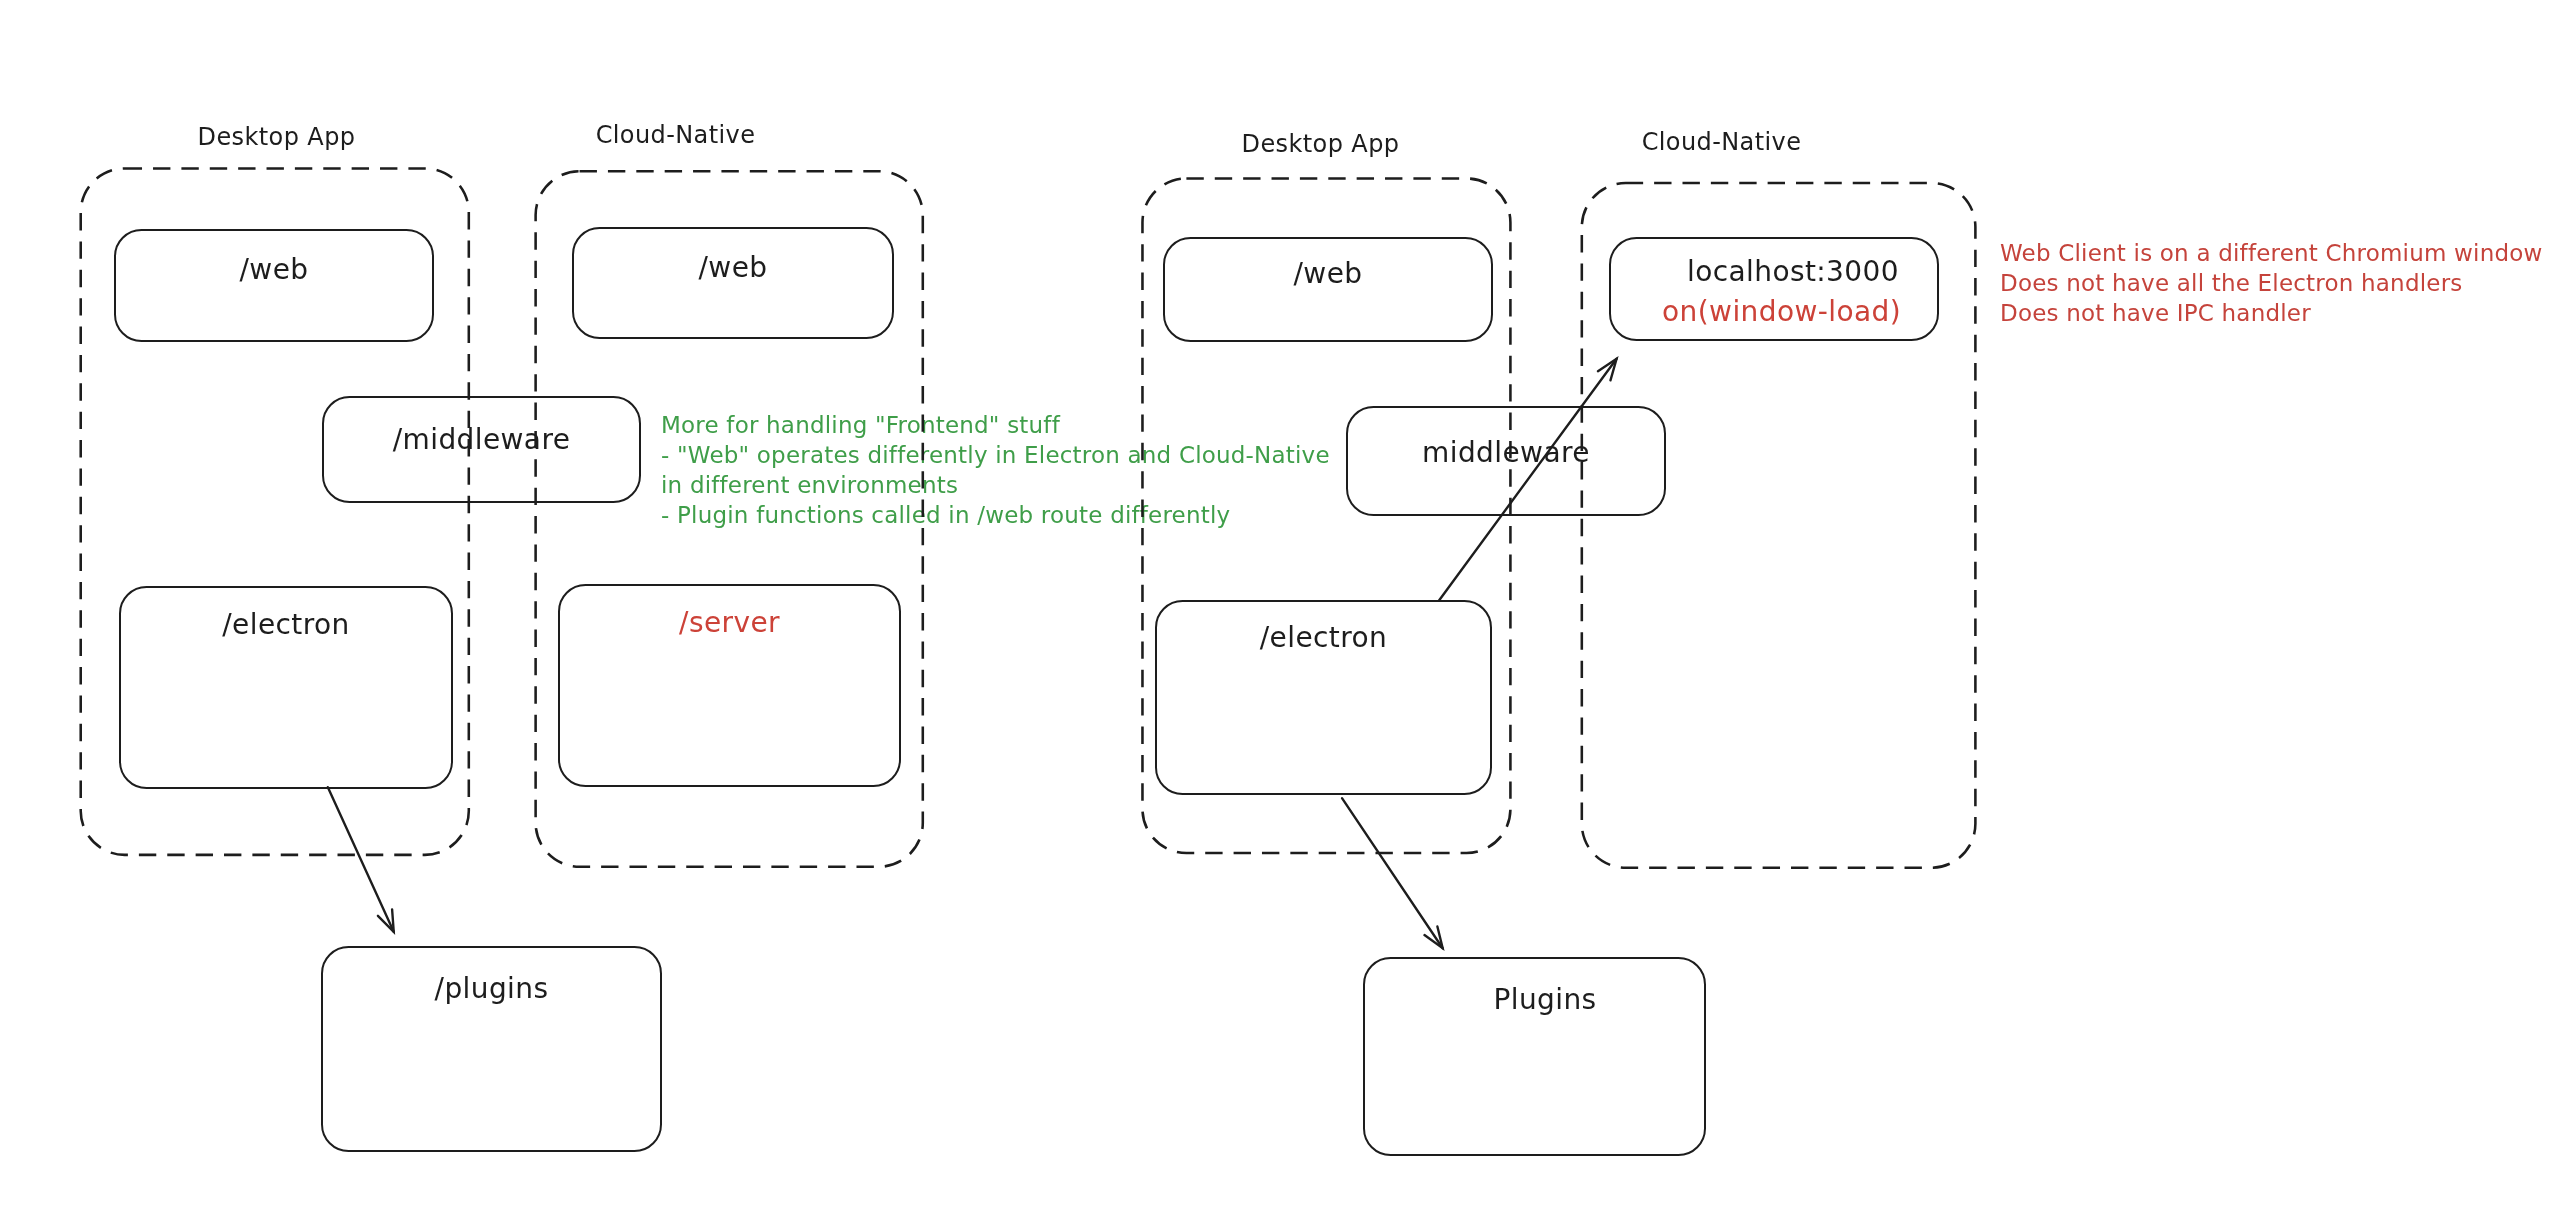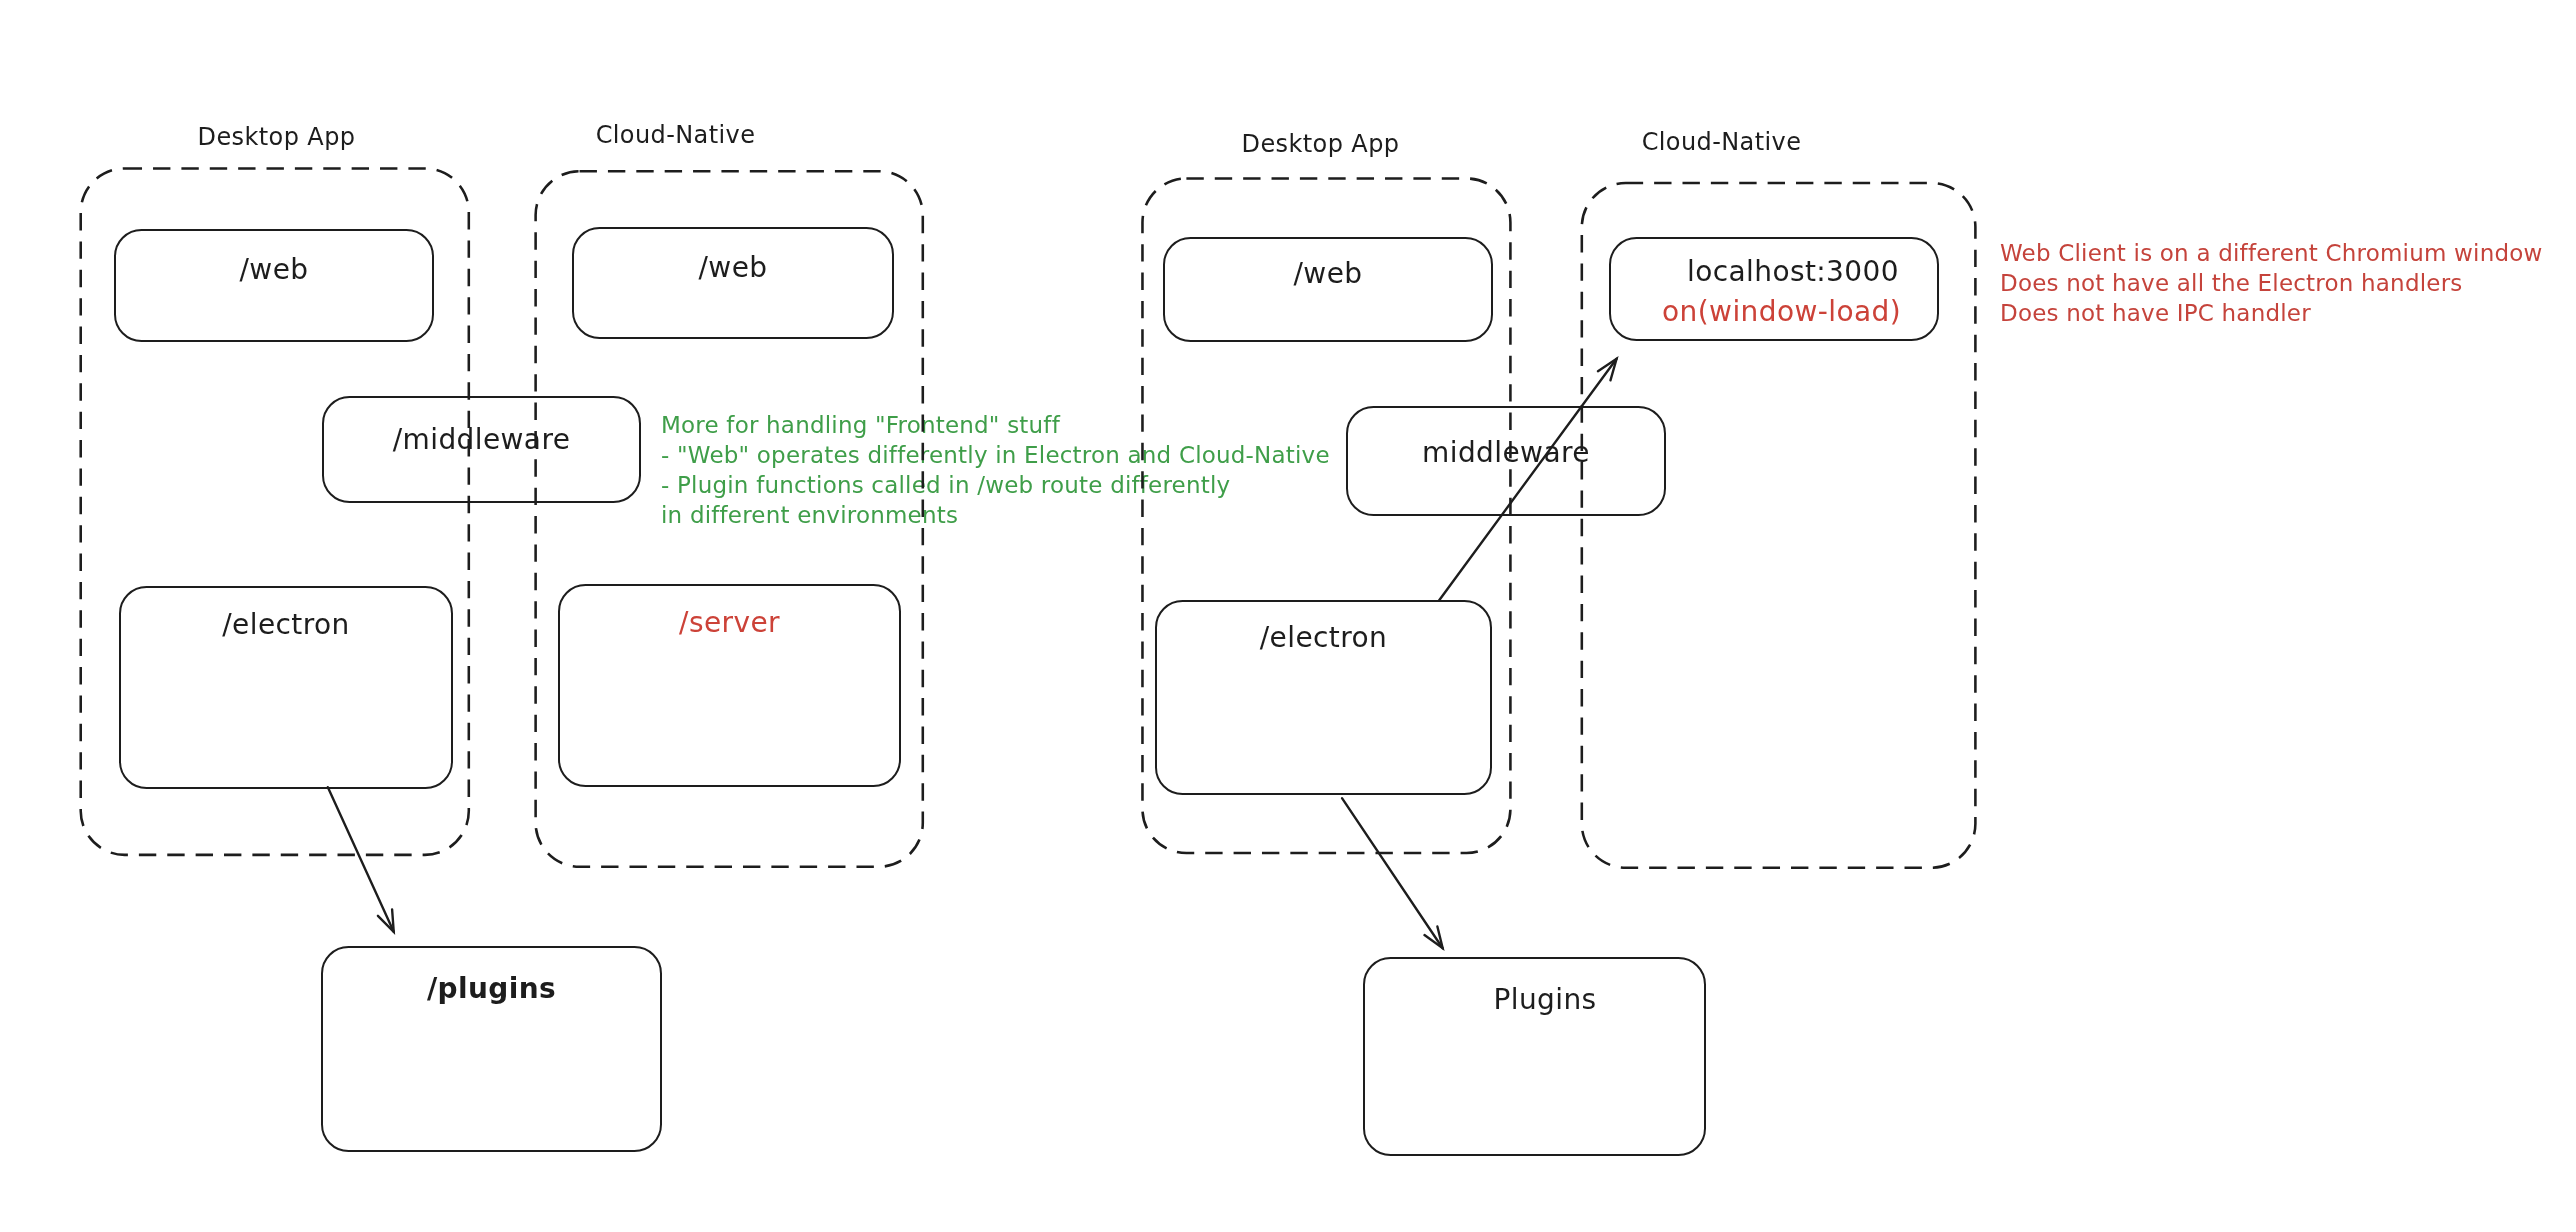--- a/index.html
+++ b/index.html
@@ -65,27 +65,27 @@
   <div class="box" style="left:322px;top:396px;width:319px;height:107px;"></div>
   <div class="lbl" style="left:322px;top:423px;width:319px;">/middleware</div>
 
   <div class="box" style="left:119px;top:586px;width:334px;height:203px;"></div>
   <div class="lbl" style="left:119px;top:608px;width:334px;">/electron</div>
 
   <div class="box" style="left:558px;top:584px;width:343px;height:203px;"></div>
   <div class="lbl red-text" style="left:558px;top:606px;width:343px;">/server</div>
 
   <div class="box" style="left:321px;top:946px;width:341px;height:206px;"></div>
-  <div class="lbl" style="left:321px;top:972px;width:341px;font-weight:bold;">/plugins</div>
+  <div class="lbl" style="left:321px;top:972px;width:341px;">/plugins</div>
 
   <div class="note note-green" style="left:661px;top:410px;">
     <div>More for handling "Frontend" stuff</div>
     <div>- "Web" operates differently in Electron and Cloud-Native</div>
+    <div>in different environments</div>
     <div>- Plugin functions called in /web route differently</div>
-    <div>in different environments</div>
   </div>
 
   <div class="title" style="left:1183px;top:130px;">Desktop App</div>
   <div class="title" style="left:1584px;top:128px;">Cloud-Native</div>
 
   <div class="box" style="left:1163px;top:237px;width:330px;height:105px;"></div>
   <div class="lbl" style="left:1163px;top:257px;width:330px;">/web</div>
 
   <div class="box" style="left:1609px;top:237px;width:330px;height:104px;"></div>
   <div class="lbl" style="left:1609px;top:255px;width:368px;">localhost:3000</div>

